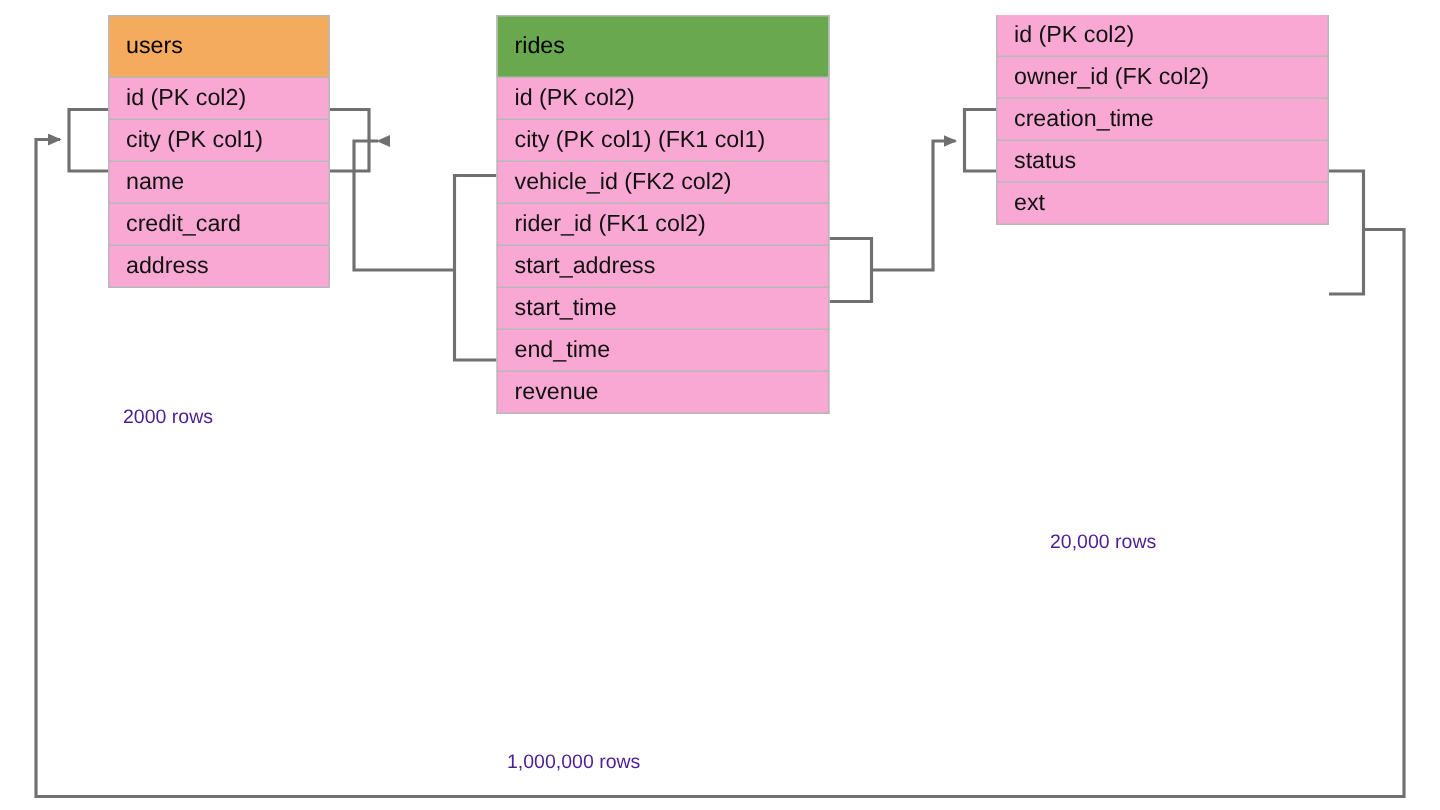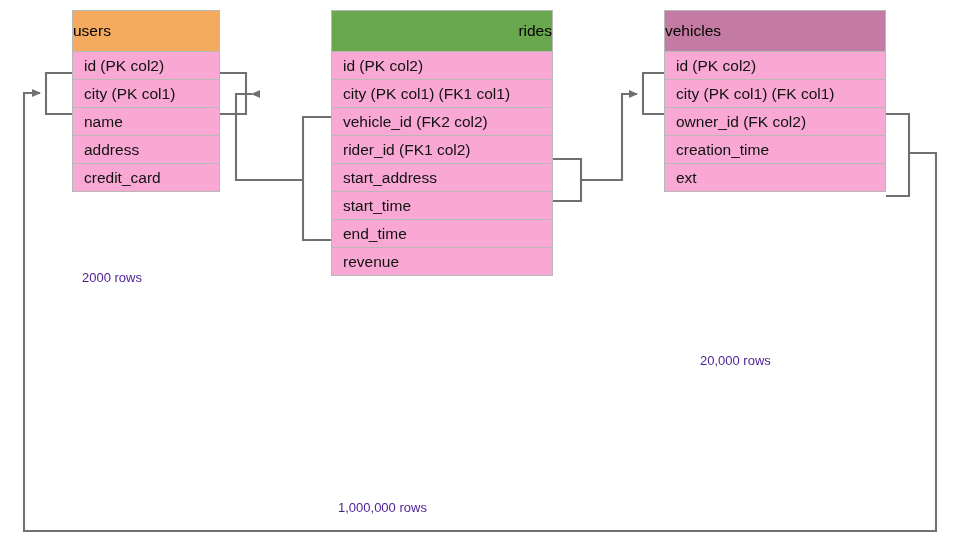--- a/index.html
+++ b/index.html
@@ -7,20 +7,21 @@
     width:960px;height:540px;background:#ffffff;
     font-family:"Liberation Sans","DejaVu Sans",sans-serif;
     position:relative;overflow:hidden;
   }
   #diagram{position:absolute;left:0;top:0;width:960px;height:540px;}
   .table-box{position:absolute;box-sizing:border-box;}
   .tbl-header{
     box-sizing:border-box;height:42px;
     border:1px solid #b8b8b8;
     display:flex;align-items:center;
+    padding-left:11px;
     font-size:15.5px;color:#000;
   }
   .tbl-row{
     box-sizing:border-box;height:28px;
     border:1px solid #b8b8b8;border-top:none;
     background:#f9a8d4;
     display:flex;align-items:center;
     padding-left:11px;
     font-size:15.5px;color:#111;
     white-space:nowrap;
@@ -85,30 +86,30 @@
     <div class="tbl-row">
       <span>id (PK col2)</span>
     </div>
     <div class="tbl-row">
       <span>city (PK col1)</span>
     </div>
     <div class="tbl-row">
       <span>name</span>
     </div>
     <div class="tbl-row">
-      <span>address</span>
+      <span>credit_card</span>
     </div>
     <div class="tbl-row">
-      <span>credit_card</span>
+      <span>address</span>
     </div>
   </div>
   <div class="rowcount" style="left:82px;top:270px;">2000 rows</div>
 
   <div class="table-box" style="left:331px;top:10px;width:222px;">
-    <div class="tbl-header" style="background:#6aa84f;justify-content:flex-end;">
+    <div class="tbl-header" style="background:#6aa84f;">
       <span>rides</span>
     </div>
     <div class="tbl-row">
       <span>id (PK col2)</span>
     </div>
     <div class="tbl-row">
       <span>city (PK col1) (FK1 col1)</span>
     </div>
     <div class="tbl-row">
       <span>vehicle_id (FK2 col2)</span>
@@ -125,34 +126,31 @@
     <div class="tbl-row">
       <span>end_time</span>
     </div>
     <div class="tbl-row">
       <span>revenue</span>
     </div>
   </div>
   <div class="rowcount" style="left:338px;top:500px;">1,000,000 rows</div>
 
   <div class="table-box" style="left:664px;top:10px;width:222px;">
-    <div class="tbl-header" style="background:#c47ba3;">
-      <span>vehicles</span>
-    </div>
     <div class="tbl-row">
       <span>id (PK col2)</span>
-    </div>
-    <div class="tbl-row">
-      <span>city (PK col1) (FK col1)</span>
     </div>
     <div class="tbl-row">
       <span>owner_id (FK col2)</span>
     </div>
     <div class="tbl-row">
       <span>creation_time</span>
+    </div>
+    <div class="tbl-row">
+      <span>status</span>
     </div>
     <div class="tbl-row">
       <span>ext</span>
     </div>
   </div>
   <div class="rowcount" style="left:700px;top:353px;">20,000 rows</div>
 
 </div>
 
 </body></html>

